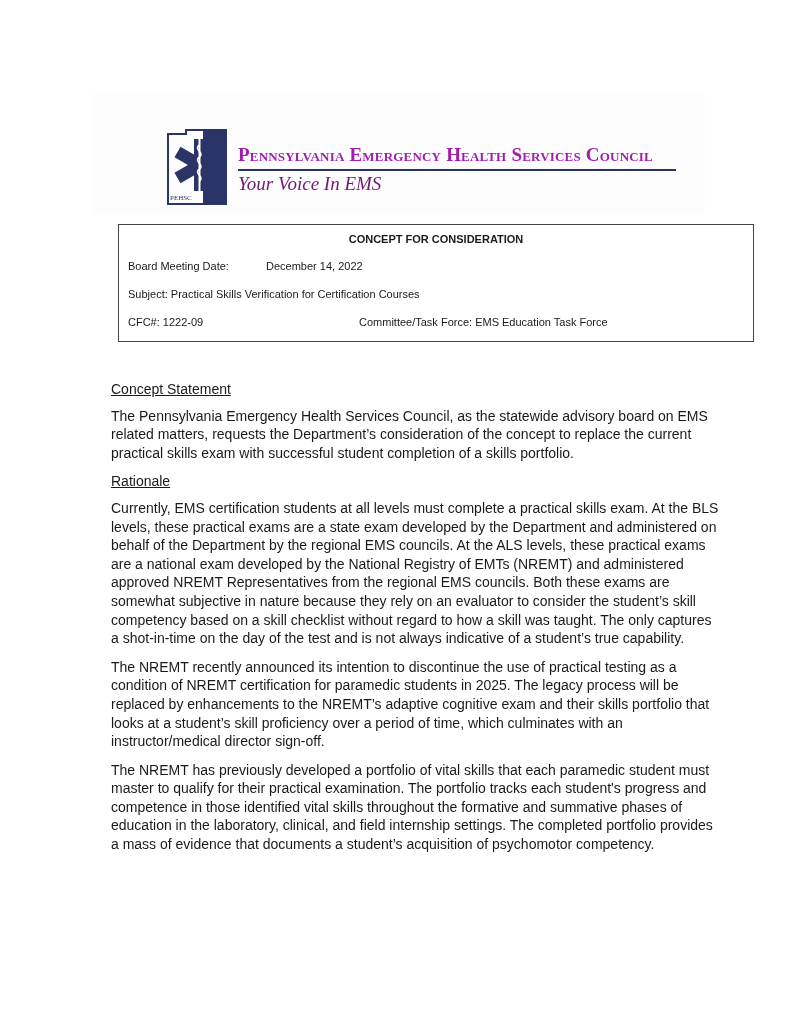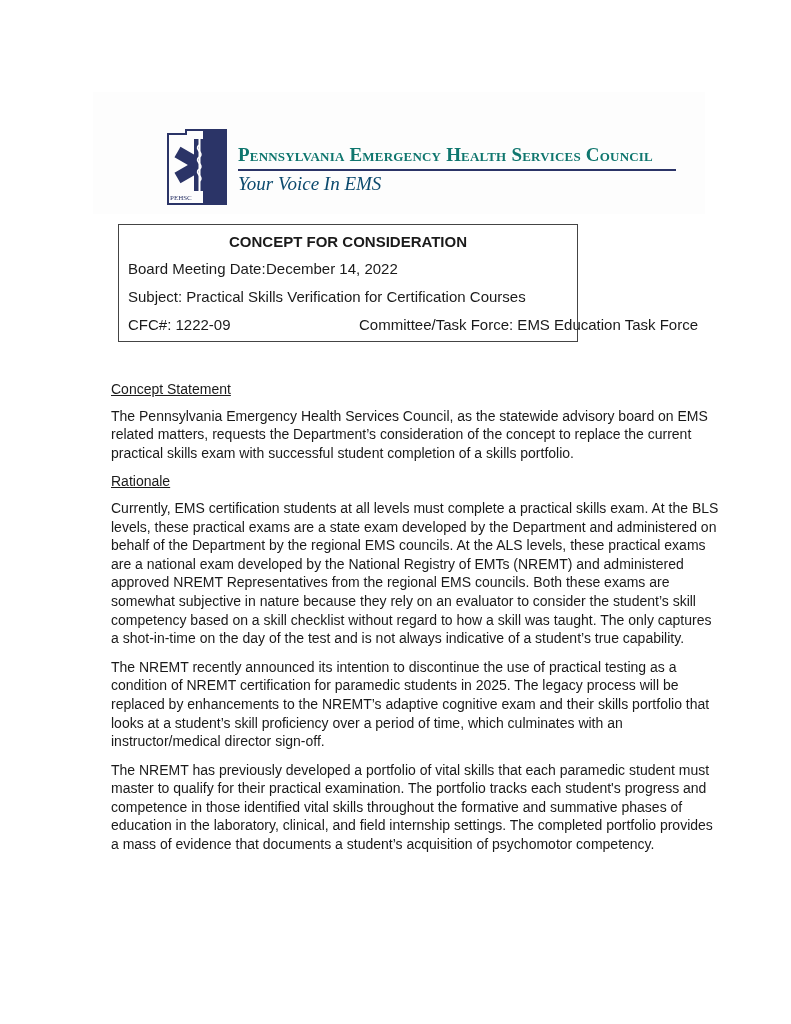--- a/index.html
+++ b/index.html
@@ -11,36 +11,36 @@
     .letterhead {
       position: absolute; left: 93px; top: 92px; width: 612px; height: 122px;
       background: #fdfdfd;
     }
     .logo {
       position: absolute; left: 72px; top: 37px; width: 66px; height: 78px;
     }
     .org-name {
       position: absolute; left: 145px; top: 52px;
       font-family: "Liberation Serif", "DejaVu Serif", serif;
-      color: #0f766e; font-weight: bold; font-size: 19px; letter-spacing: 0.2px;
+      color: #a21caf; font-weight: bold; font-size: 19px; letter-spacing: 0.2px;
       white-space: nowrap; font-variant: small-caps;
     }
     .org-rule {
       position: absolute; left: 145px; top: 77px; width: 438px; height: 2px;
       background: #2b3467;
     }
     .tagline {
       position: absolute; left: 145px; top: 81px;
       font-family: "Liberation Serif", "DejaVu Serif", serif;
-      font-style: italic; color: #0c4a6e; font-size: 19px;
+      font-style: italic; color: #701a75; font-size: 19px;
     }
     .cfc-box {
-      position: absolute; left: 118px; top: 224px; width: 460px; height: 118px;
+      position: absolute; left: 118px; top: 224px; width: 636px; height: 118px;
       border: 1.5px solid #444; box-sizing: border-box;
-      font-size: 15px;
+      font-size: 11px;
     }
     .cfc-title {
       position: absolute; left: 0; right: 0; top: 8px; text-align: center;
       font-weight: bold;
     }
     .cfc-line { position: absolute; left: 9px; white-space: nowrap; }
     .cfc-line.l1 { top: 35px; }
     .cfc-line.l2 { top: 63px; font-weight: normal; }
     .cfc-line.l3 { top: 91px; }
     .cfc-date { position: absolute; left: 147px; top: 35px; }

